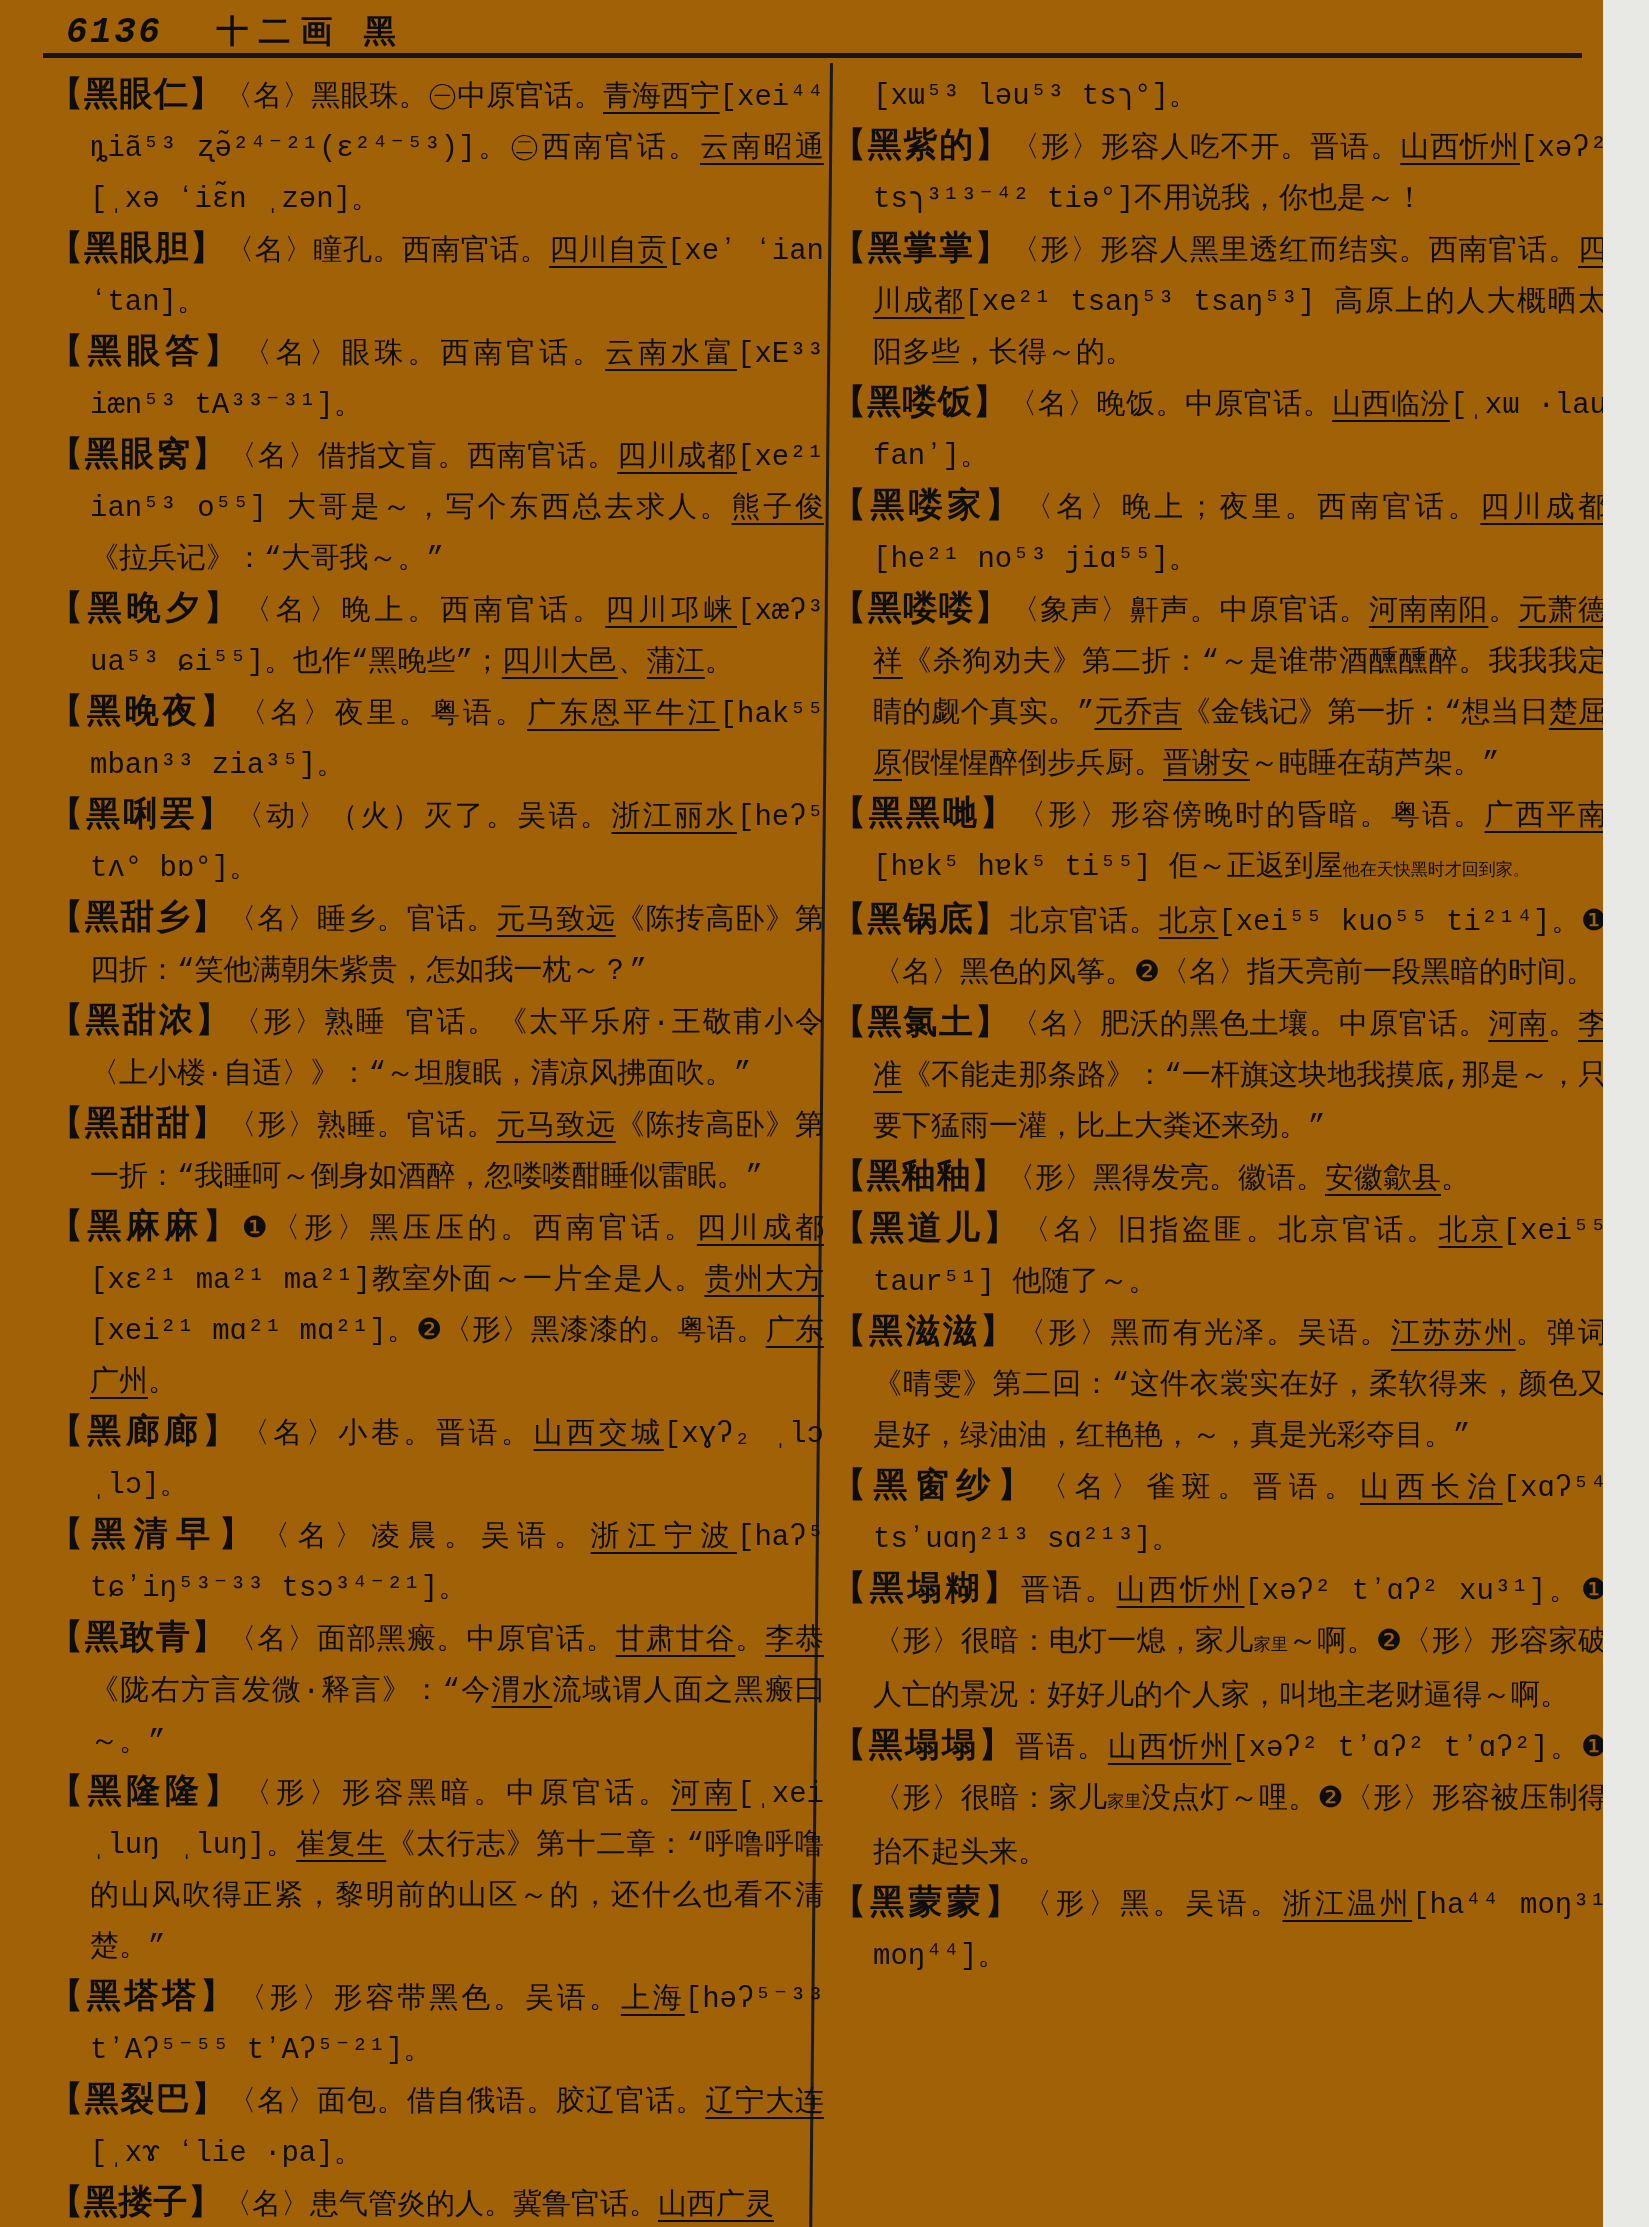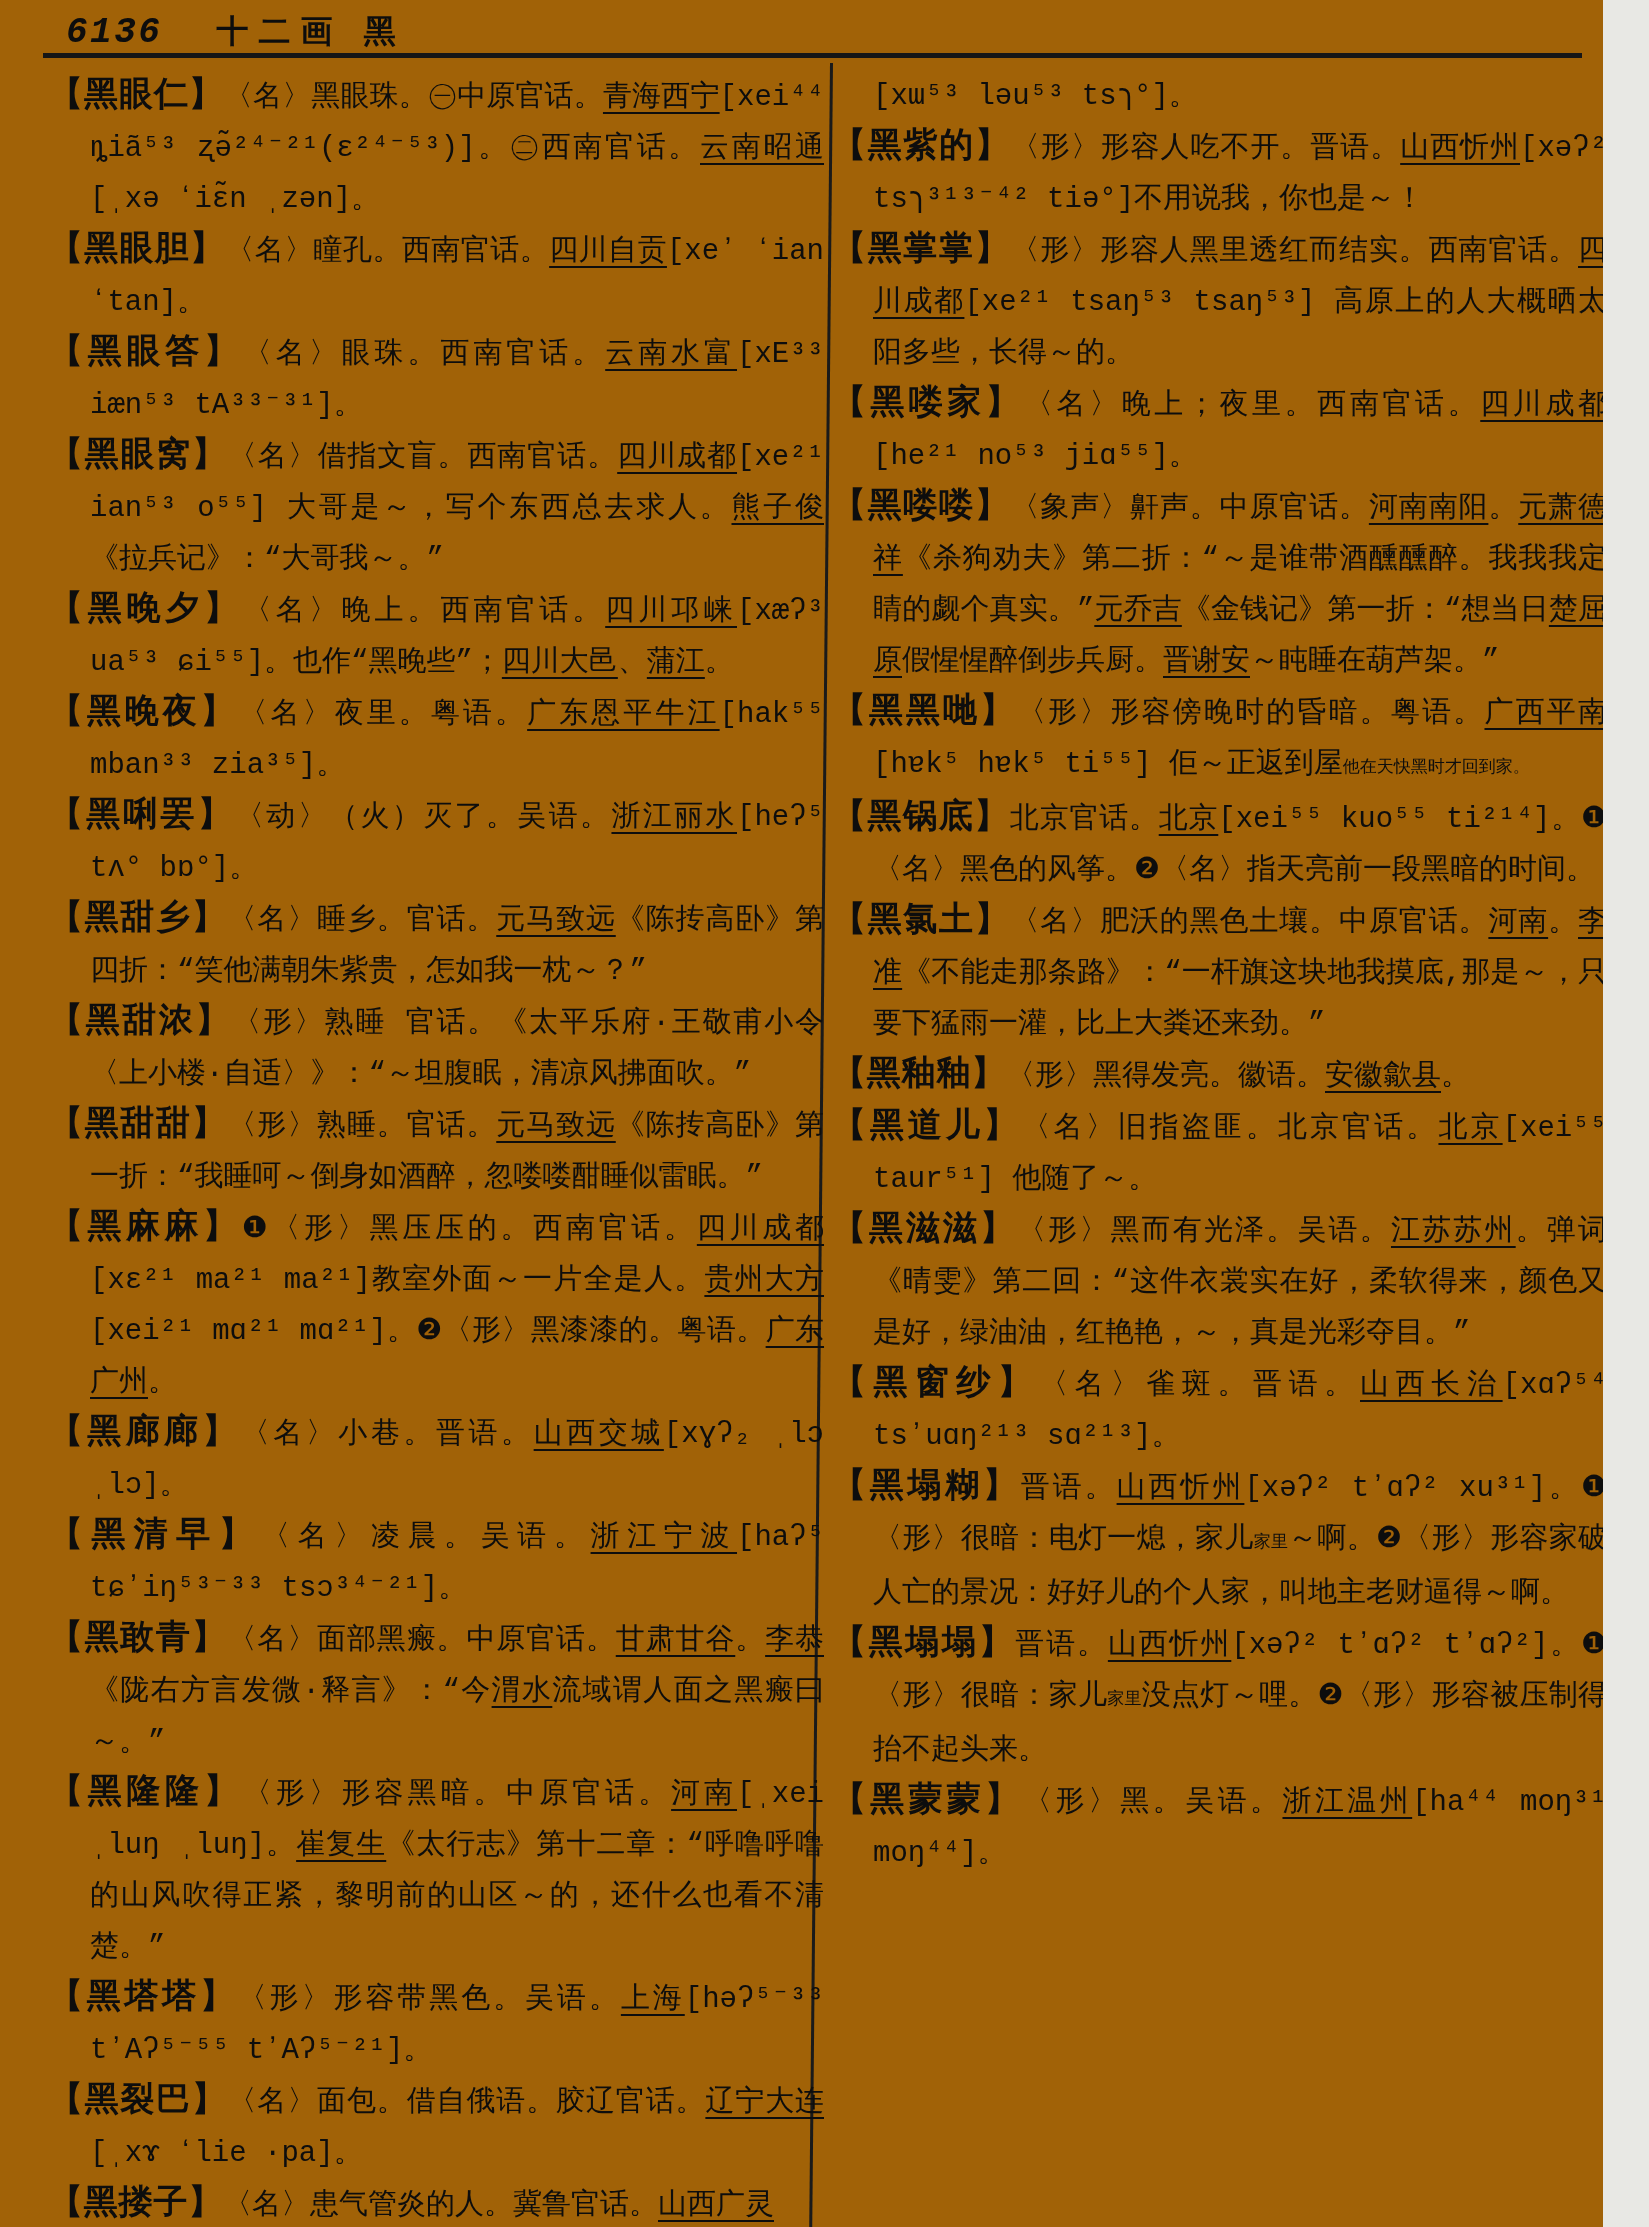--- a/index.html
+++ b/index.html
@@ -49,20 +49,21 @@
       <div class="entry"><span class="head">【黑敢青】</span><span class="">〈名〉面部黑瘢。中原官话。</span><span class="seg-u ">甘肃甘谷</span><span class="">。</span><span class="seg-u ">李恭</span><span class="">《陇右方言发微·释言》：“今</span><span class="seg-u ">渭水</span><span class="">流域谓人面之黑瘢曰～。”</span></div>
       <div class="entry"><span class="head">【黑隆隆】</span><span class="">〈形〉形容黑暗。中原官话。</span><span class="seg-u ">河南</span><span class="">[ˌxei ˌluŋ ˌluŋ]。</span><span class="seg-u ">崔复生</span><span class="">《太行志》第十二章：“呼噜呼噜的山风吹得正紧，黎明前的山区～的，还什么也看不清楚。”</span></div>
       <div class="entry"><span class="head">【黑塔塔】</span><span class="">〈形〉形容带黑色。吴语。</span><span class="seg-u ">上海</span><span class="">[həʔ⁵⁻³³ tʼAʔ⁵⁻⁵⁵ tʼAʔ⁵⁻²¹]。</span></div>
       <div class="entry"><span class="head">【黑裂巴】</span><span class="">〈名〉面包。借自俄语。胶辽官话。</span><span class="seg-u ">辽宁大连</span><span class="">[ˌxɤ ʻlie ·pa]。</span></div>
       <div class="entry"><span class="head">【黑搂子】</span><span class="">〈名〉患气管炎的人。冀鲁官话。</span><span class="seg-u ">山西广灵</span></div>
     </main>
   <main class="col col-right" id="col-right">
       <div class="entry cont"><span class="">[xɯ⁵³ ləu⁵³ tsɿ°]。</span></div>
       <div class="entry"><span class="head">【黑紫的】</span><span class="">〈形〉形容人吃不开。晋语。</span><span class="seg-u ">山西忻州</span><span class="">[xəʔ² tsɿ³¹³⁻⁴² tiə°]不用说我，你也是～！</span></div>
       <div class="entry"><span class="head">【黑掌掌】</span><span class="">〈形〉形容人黑里透红而结实。西南官话。</span><span class="seg-u ">四川成都</span><span class="">[xe²¹ tsaŋ⁵³ tsaŋ⁵³] 高原上的人大概晒太阳多些，长得～的。</span></div>
+      <div class="entry"><span class="head">【黑喽饭】</span><span class="">〈名〉晚饭。中原官话。</span><span class="seg-u ">山西临汾</span><span class="">[ˌxɯ ·lau fanʼ]。</span></div>
       <div class="entry"><span class="head">【黑喽家】</span><span class="">〈名〉晚上；夜里。西南官话。</span><span class="seg-u ">四川成都</span><span class="">[he²¹ no⁵³ jiɑ⁵⁵]。</span></div>
       <div class="entry"><span class="head">【黑喽喽】</span><span class="">〈象声〉鼾声。中原官话。</span><span class="seg-u ">河南南阳</span><span class="">。</span><span class="seg-u ">元萧德祥</span><span class="">《杀狗劝夫》第二折：“～是谁带酒醺醺醉。我我我定睛的觑个真实。”</span><span class="seg-u ">元乔吉</span><span class="">《金钱记》第一折：“想当日</span><span class="seg-u ">楚屈原</span><span class="">假惺惺醉倒步兵厨。</span><span class="seg-u ">晋谢安</span><span class="">～盹睡在葫芦架。”</span></div>
       <div class="entry"><span class="head">【黑黑哋】</span><span class="">〈形〉形容傍晚时的昏暗。粤语。</span><span class="seg-u ">广西平南</span><span class="">[hɐk⁵ hɐk⁵ ti⁵⁵] 佢～正返到屋</span><span class="seg-s">他在天快黑时才回到家。</span></div>
       <div class="entry"><span class="head">【黑锅底】</span><span class="">北京官话。</span><span class="seg-u ">北京</span><span class="">[xei⁵⁵ kuo⁵⁵ ti²¹⁴]。❶〈名〉黑色的风筝。❷〈名〉指天亮前一段黑暗的时间。</span></div>
       <div class="entry"><span class="head">【黑氯土】</span><span class="">〈名〉肥沃的黑色土壤。中原官话。</span><span class="seg-u ">河南</span><span class="">。</span><span class="seg-u ">李准</span><span class="">《不能走那条路》：“一杆旗这块地我摸底,那是～，只要下猛雨一灌，比上大粪还来劲。”</span></div>
       <div class="entry"><span class="head">【黑釉釉】</span><span class="">〈形〉黑得发亮。徽语。</span><span class="seg-u ">安徽歙县</span><span class="">。</span></div>
       <div class="entry"><span class="head">【黑道儿】</span><span class="">〈名〉旧指盗匪。北京官话。</span><span class="seg-u ">北京</span><span class="">[xei⁵⁵ taur⁵¹] 他随了～。</span></div>
       <div class="entry"><span class="head">【黑滋滋】</span><span class="">〈形〉黑而有光泽。吴语。</span><span class="seg-u ">江苏苏州</span><span class="">。弹词《晴雯》第二回：“这件衣裳实在好，柔软得来，颜色又是好，绿油油，红艳艳，～，真是光彩夺目。”</span></div>
       <div class="entry"><span class="head">【黑窗纱】</span><span class="">〈名〉雀斑。晋语。</span><span class="seg-u ">山西长治</span><span class="">[xɑʔ⁵⁴ tsʼuɑŋ²¹³ sɑ²¹³]。</span></div>
       <div class="entry"><span class="head">【黑塌糊】</span><span class="">晋语。</span><span class="seg-u ">山西忻州</span><span class="">[xəʔ² tʼɑʔ² xu³¹]。❶〈形〉很暗：电灯一熄，家儿</span><span class="seg-s">家里</span><span class="">～啊。❷〈形〉形容家破人亡的景况：好好儿的个人家，叫地主老财逼得～啊。</span></div>

